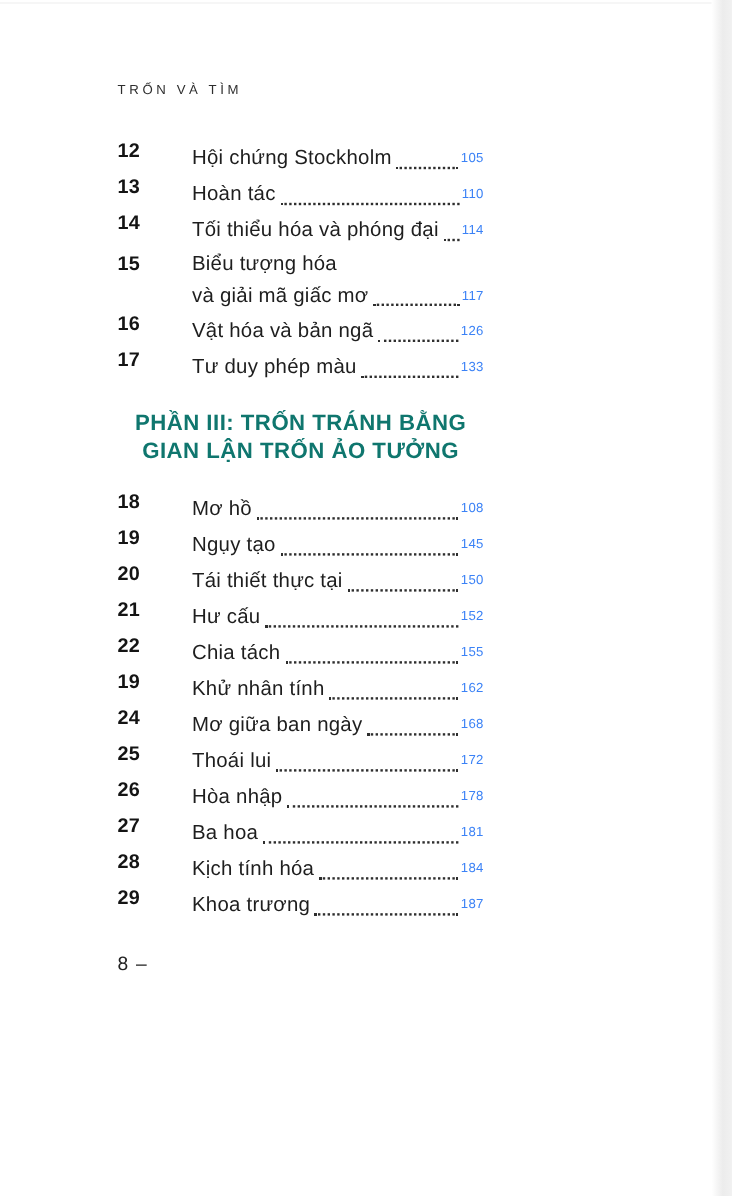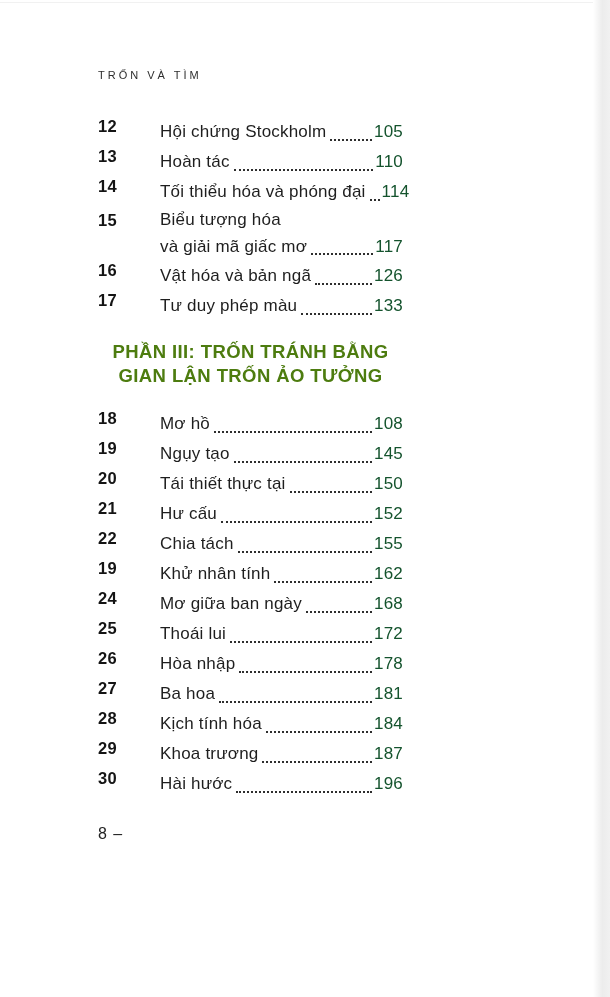--- a/index.html
+++ b/index.html
@@ -92,31 +92,31 @@
   }
   .dot-leader {
     flex: 1 1 auto;
     height: 0;
     border-bottom: 2px dotted #2e2e2e;
     align-self: flex-end;
     margin: 0 2px 6px 4px;
     min-width: 10px;
   }
   .page-num {
-    font-size: 17px;
-    color: #14532d;
+    font-size: 11px;
+    color: #3b82f6;
     white-space: nowrap;
   }
   .section-heading {
     text-align: center;
     font-weight: 700;
     font-size: 18.5px;
     line-height: 24px;
     letter-spacing: 0.4px;
-    color: #4d7c0f;
+    color: #0f766e;
     margin: 19px 0 21px 0;
   }
   .page-footer {
     margin-top: 26px;
     font-size: 16px;
     color: #232323;
     letter-spacing: 1px;
   }
 </style>
 </head>
@@ -277,27 +277,19 @@
           </div>
         </div>
         <div class="toc-row">
           <span class="chapter-num">29</span>
           <div class="row-body">
             <span class="chapter-title">Khoa trương</span>
             <span class="dot-leader"></span>
             <span class="page-num">187</span>
           </div>
         </div>
-        <div class="toc-row">
-          <span class="chapter-num">30</span>
-          <div class="row-body">
-            <span class="chapter-title">Hài hước</span>
-            <span class="dot-leader"></span>
-            <span class="page-num">196</span>
-          </div>
-        </div>
       </div>
     </div>
 
   <div class="page-footer">8 –</div>
 </div>
 
 <div class="right-edge-shadow"></div>
 
 </body></html>

